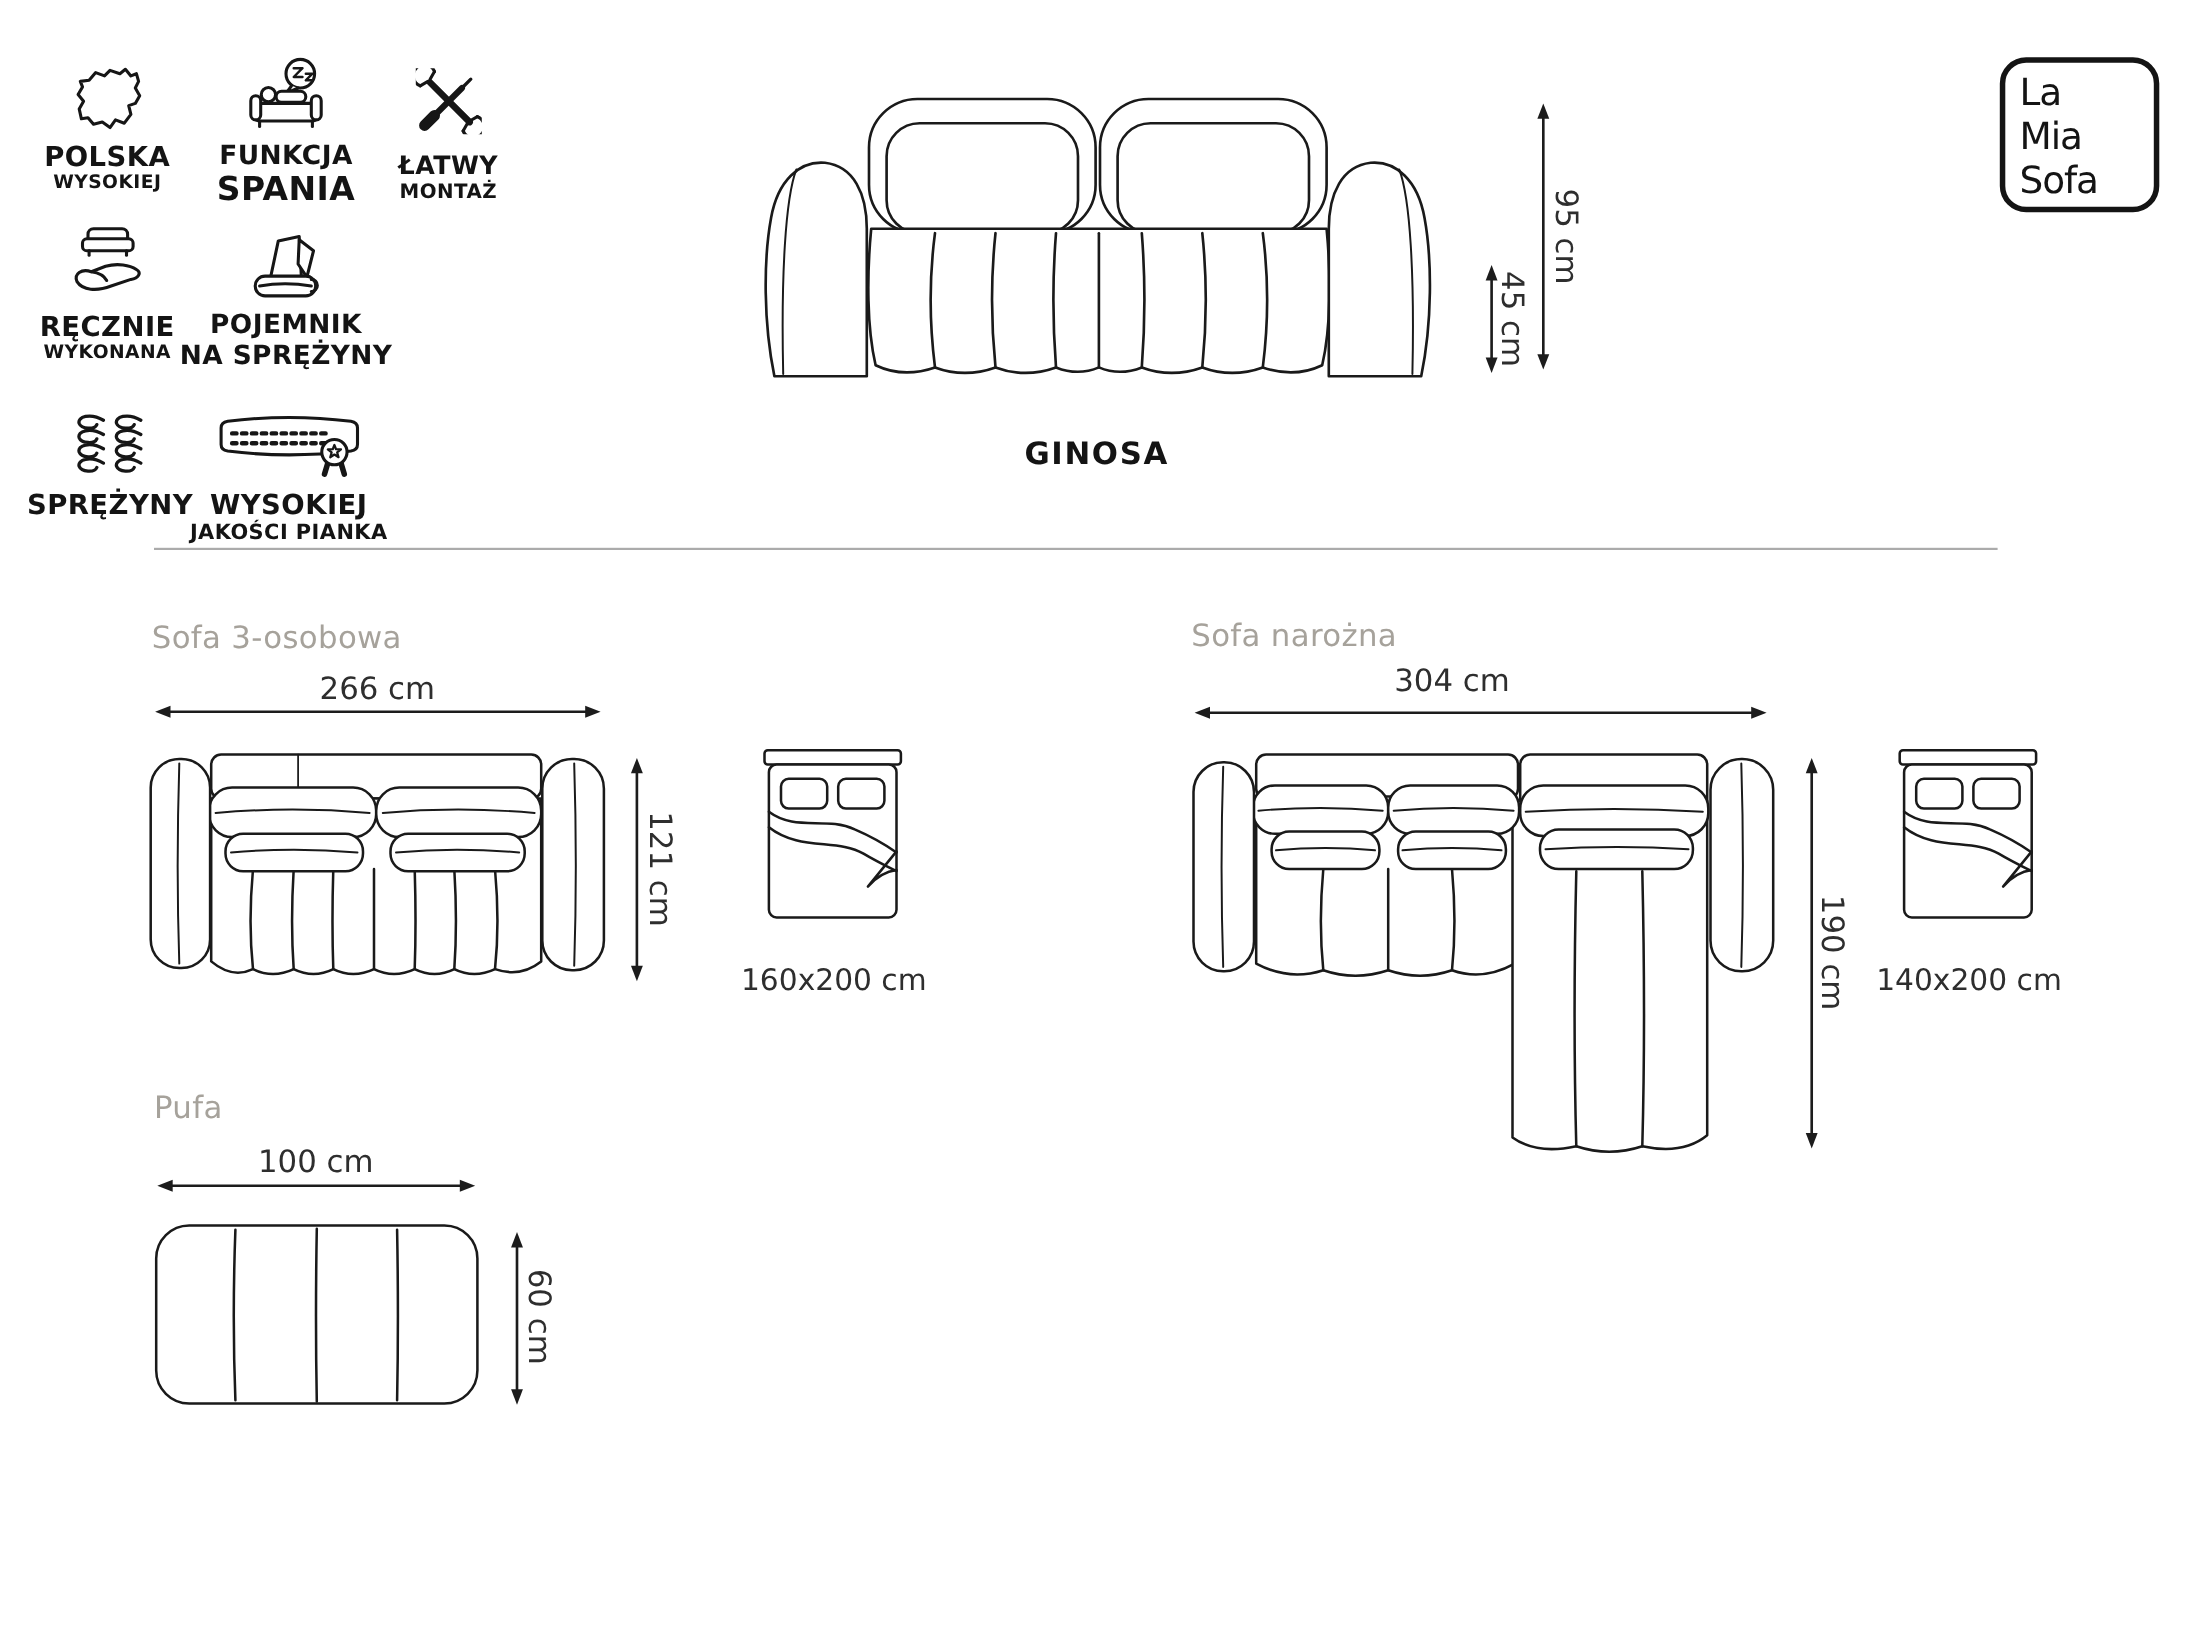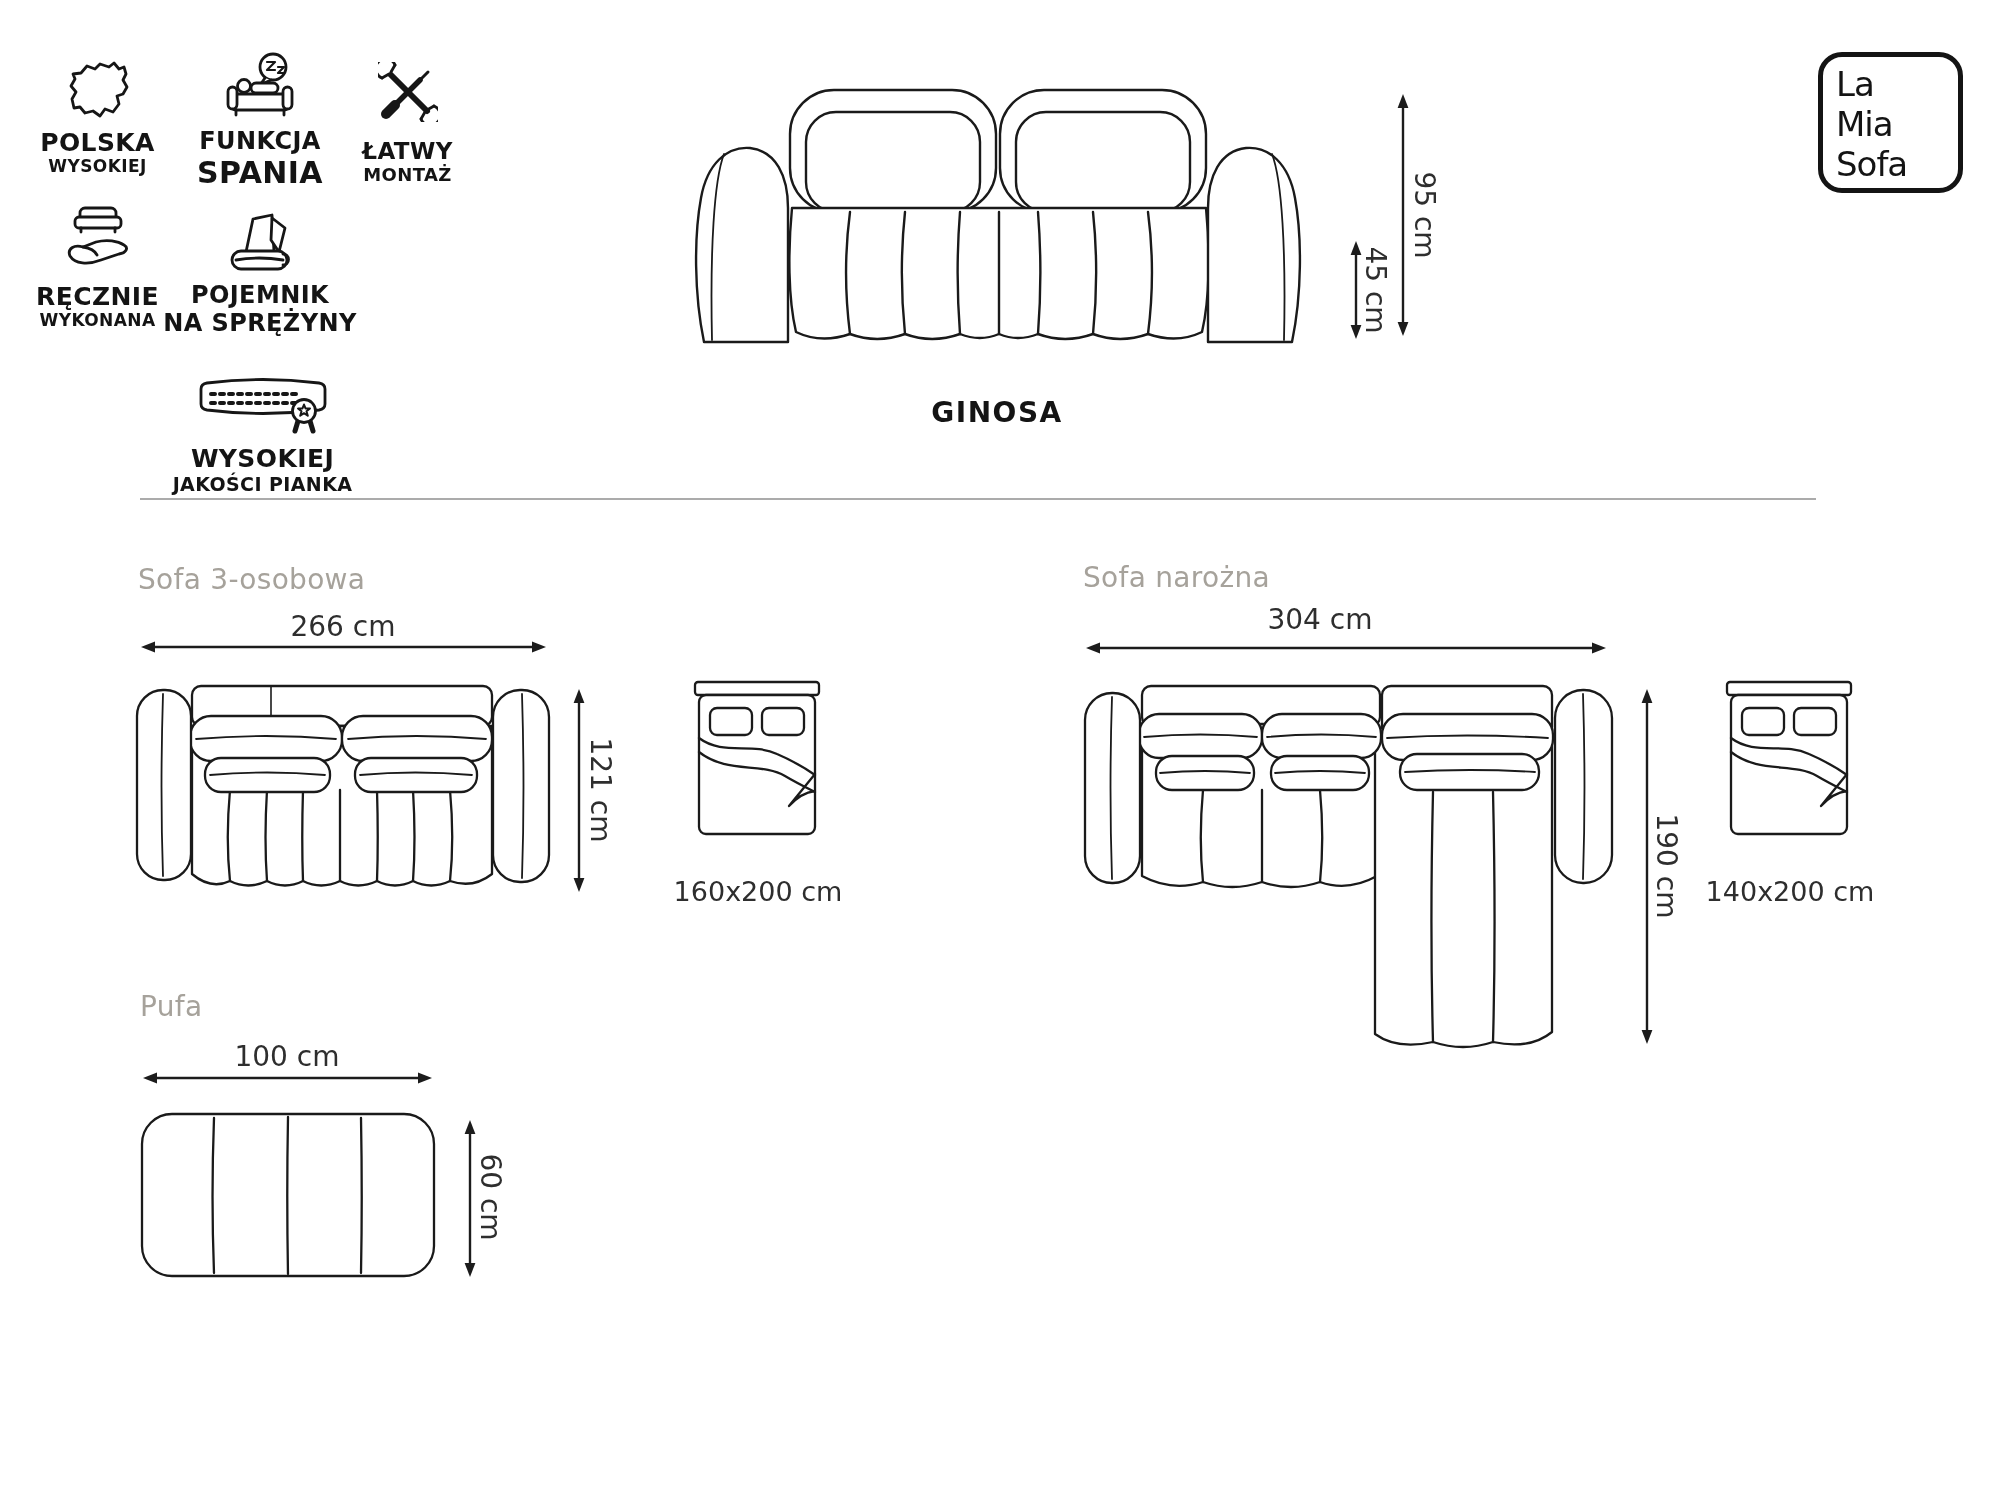--- a/index.html
+++ b/index.html
@@ -114,20 +114,31 @@
           <rect x="5" y="43" width="55" height="18" rx="9"></rect>
           <path d="M9,52 Q32,48 56,52" fill="none"></path>
           <path d="M56,46 a5.5,5.5 0 0,1 0,11" fill="none"></path>
         </g>
       </svg>
     </div>
     <div class="flabel" style="font-size:24px">POJEMNIK</div>
     <div class="flabel" style="font-size:24px">NA SPRĘŻYNY</div>
   </div>
 
+  <div class="feature" style="left:30px;top:370px;width:140px">
+    <div class="icon-box" style="height:68px">
+      <svg width="66" height="62" viewBox="0 0 66 62">
+        <g fill="none" stroke="#161616" stroke-width="3" stroke-linecap="round">
+          <path d="M27,6 C15,-1 3,3 5,9 C7,14 19,15 21,10 M27,19 C15,12 3,16 5,22 C7,27 19,28 21,23 M27,32 C15,25 3,29 5,35 C7,40 19,41 21,36 M27,45 C15,38 3,42 5,48 C7,53 19,54 21,49"></path>
+          <path d="M61,6 C49,-1 37,3 39,9 C41,14 53,15 55,10 M61,19 C49,12 37,16 39,22 C41,27 53,28 55,23 M61,32 C49,25 37,29 39,35 C41,40 53,41 55,36 M61,45 C49,38 37,42 39,48 C41,53 53,54 55,49"></path>
+        </g>
+      </svg>
+    </div>
+    <div class="flabel" style="font-size:25px">SPRĘŻYNY</div>
+  </div>
 
   <div class="feature" style="left:175px;top:370px;width:175px">
     <div class="icon-box" style="height:68px">
       <svg width="132" height="64" viewBox="0 0 132 64">
         <g fill="#fff" stroke="#161616" stroke-width="2.8" stroke-linejoin="round" stroke-linecap="round">
           <path d="M10,9 Q66,2 122,9 Q128,10 128,15 L128,30 Q128,35 122,36 Q66,43 10,36 Q4,35 4,30 L4,15 Q4,10 10,9 Z"></path>
           <line x1="14" y1="20" x2="100" y2="20" stroke-dasharray="4,5" stroke-width="4" fill="none"></line>
           <line x1="14" y1="29" x2="100" y2="29" stroke-dasharray="4,5" stroke-width="4" fill="none"></line>
           <line x1="101" y1="47" x2="98" y2="57" stroke-width="5"></line>
           <line x1="113" y1="47" x2="116" y2="57" stroke-width="5"></line>

